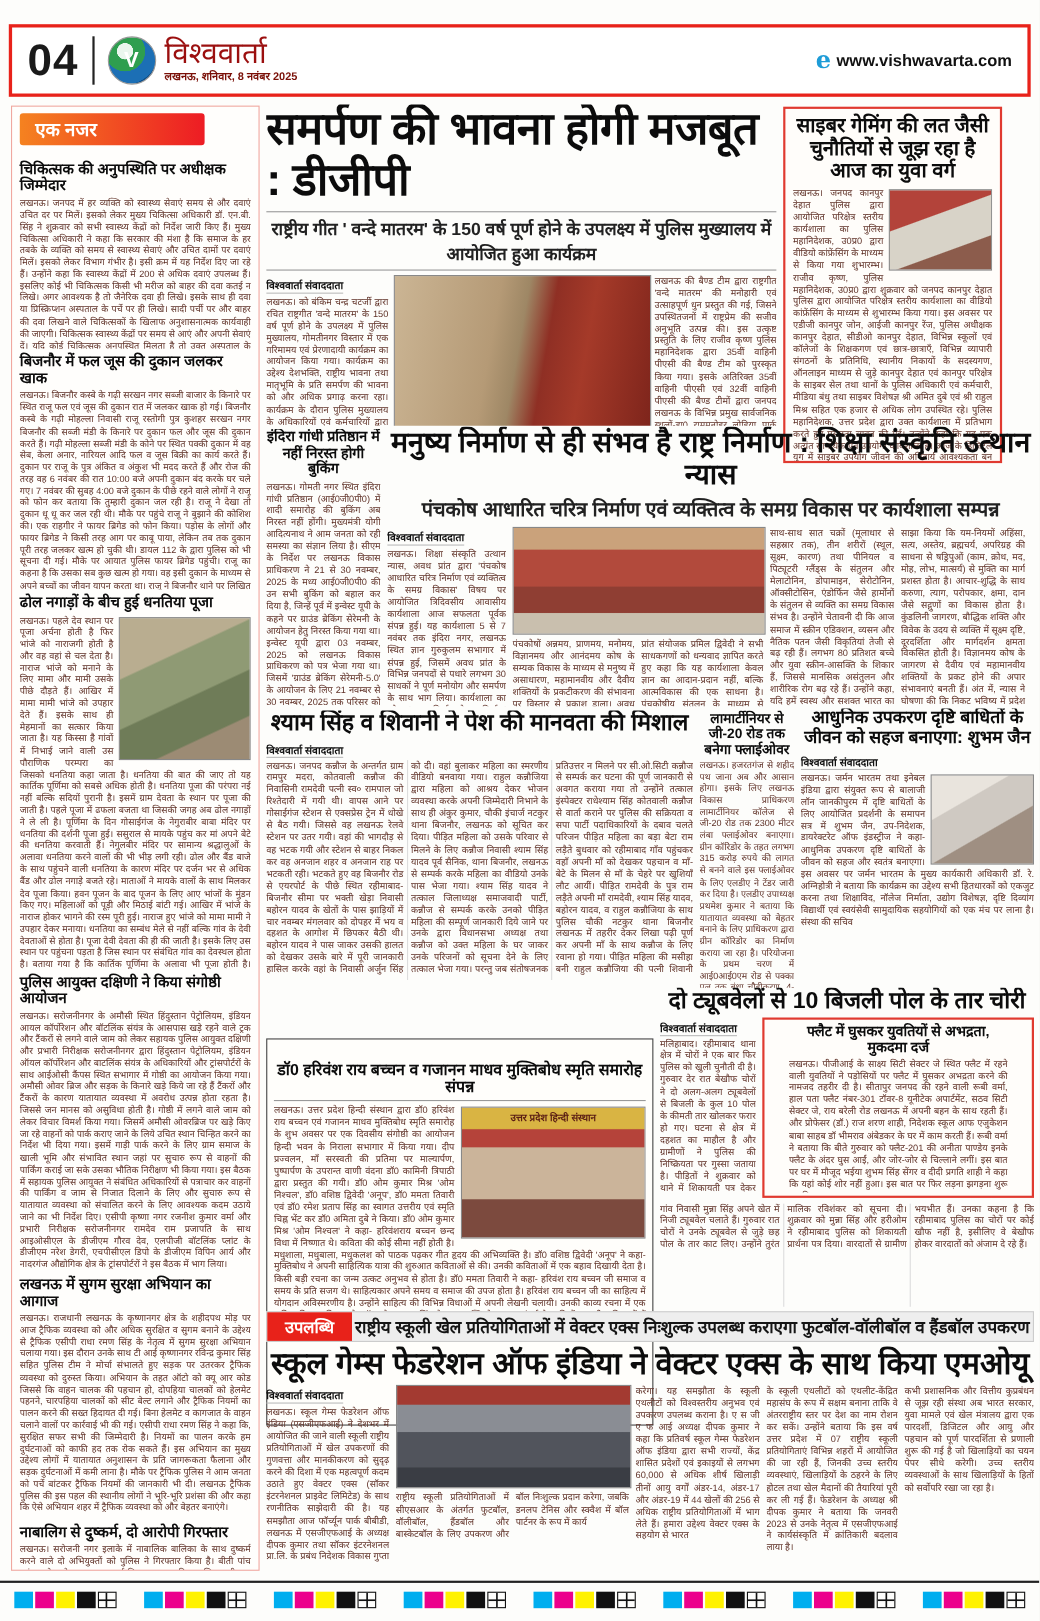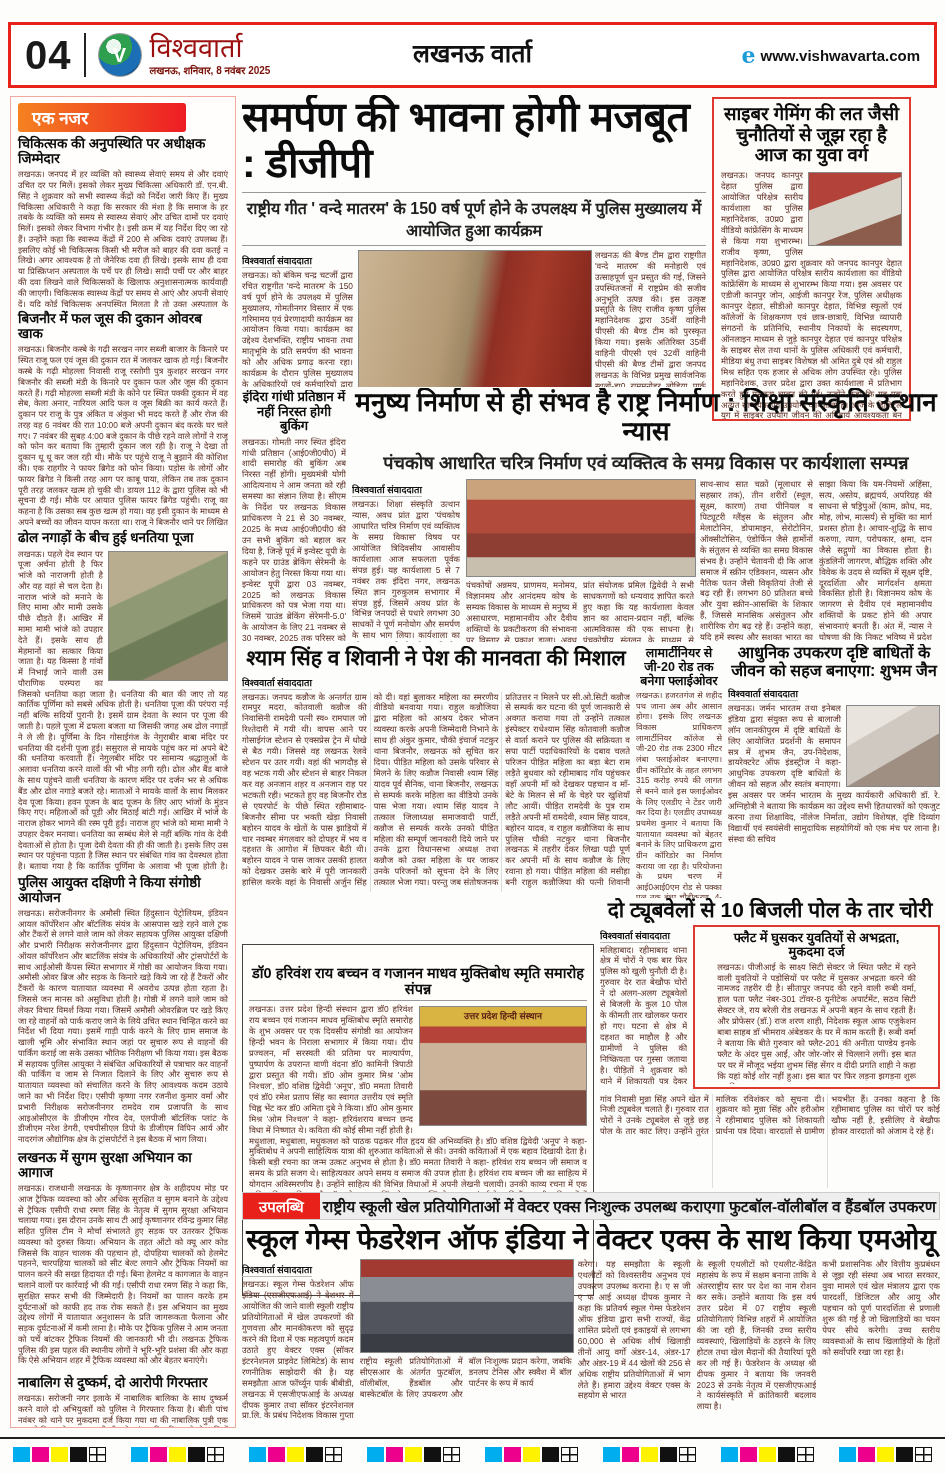--- a/index.html
+++ b/index.html
@@ -18,21 +18,21 @@
   .web{margin-left:auto;display:flex;align-items:center;font-size:15px;font-weight:bold;color:#111;z-index:2;}
   .eicon{color:#1e9cd7;font-size:22px;font-weight:bold;margin-right:5px;font-family:"DejaVu Serif",serif;}
   
   .hl{color:#0c0c0c;font-weight:bold;line-height:1.12;}
   .body-txt{color:#5f3127;font-size:8.4px;line-height:1.3;text-align:justify;overflow:hidden;}
   .byline{font-size:9.5px;font-weight:bold;color:#111;border-bottom:1px solid #bbb;margin-bottom:2px;display:inline-block;}
   .photo{border:1px solid #888;}
   .cap{color:#4a241c;font-size:8px;line-height:1.25;text-align:justify;}
   
   #sidebar{left:10px;top:96px;width:226px;height:1332px;border:1px solid #f0a8a0;background:#fffefc;padding:6px 7px;overflow:hidden;}
-  .eknazar{width:140px;background:linear-gradient(90deg,#f58220,#ed1c24);color:#fff;font-size:17px;font-weight:bold;padding:3px 14px;border-radius:3px;margin-bottom:4px;}
+  .eknazar{width:140px;background:linear-gradient(90deg,#f58220,#ed1c24);color:#fff;font-size:17px;font-weight:bold;padding:3px 14px;border-radius:3px;margin-bottom:14px;}
   .sb-art .sb-hl{font-size:13.5px;margin:4px 0 3px 0;}
   .sb-art .body-txt{font-size:8.3px;}
   
   #lead{left:242px;top:95px;width:464px;height:292px;overflow:hidden;}
   .lead-hl{font-size:41px;text-align:left;letter-spacing:-0.5px;}
   .lead-sub{font-size:16px;font-weight:bold;text-align:center;color:#222;border-top:1.5px solid #999;border-bottom:1.5px solid #999;padding:4px 0;margin:5px 0 4px 0;}
   .lead-body{display:flex;gap:5px;}
   .lead-col{width:112px;height:205px;}
   .lead-mid{width:232px;}
   .lead-photo{width:232px;height:148px;background:linear-gradient(100deg,#cbb594 0%,#b59a76 38%,#9e8765 48%,#8f2f24 58%,#a53a29 72%,#7d241b 100%);}
@@ -104,37 +104,36 @@
 <div id="page">
 
   <div id="masthead" class="abs">
     <span class="pageno">04</span>
     <span class="mast-div"></span>
     <span class="logo">V</span>
     <span class="brandcol">
       <span class="brand">विश्ववार्ता</span>
       <span class="dateline">लखनऊ,  शनिवार, 8 नवंबर 2025</span>
     </span>
-    <span class="edition">लखनऊ वार्ता</span>
     <span class="web">
         <span class="eicon">e</span>
         <span>www.vishwavarta.com</span>
       </span>
   </div>
 
   <div id="sidebar" class="abs">
     <div class="eknazar">एक नजर</div>
 
     <div class="sb-art">
       <div class="hl sb-hl">चिकित्सक की अनुपस्थिति पर अधीक्षक जिम्मेदार</div>
       <div class="body-txt" style="height:138px">लखनऊ। जनपद में हर व्यक्ति को स्वास्थ्य सेवाएं समय से और दवाएं उचित दर पर मिलें। इसको लेकर मुख्य चिकित्सा अधिकारी डॉ. एन.बी. सिंह ने शुक्रवार को सभी स्वास्थ्य केंद्रों को निर्देश जारी किए हैं। मुख्य चिकित्सा अधिकारी ने कहा कि सरकार की मंशा है कि समाज के हर तबके के व्यक्ति को समय से स्वास्थ्य सेवाएं और उचित दामों पर दवाएं मिलें। इसको लेकर विभाग गंभीर है। इसी क्रम में यह निर्देश दिए जा रहे हैं। उन्होंने कहा कि स्वास्थ्य केंद्रों में 200 से अधिक दवाएं उपलब्ध हैं। इसलिए कोई भी चिकित्सक किसी भी मरीज को बाहर की दवा कतई न लिखे। अगर आवश्यक है तो जैनेरिक दवा ही लिखे। इसके साथ ही दवा या प्रिस्क्रिप्शन अस्पताल के पर्चे पर ही लिखे। सादी पर्ची पर और बाहर की दवा लिखने वाले चिकित्सकों के खिलाफ अनुशासनात्मक कार्यवाही की जाएगी। चिकित्सक स्वास्थ्य केंद्रों पर समय से आएं और अपनी सेवाएं दें। यदि कोई चिकित्सक अनुपस्थित मिलता है तो उक्त अस्पताल के अधीक्षक जिम्मेदार होंगे।</div>
     </div>
 
     <div class="sb-art">
-      <div class="hl sb-hl">बिजनौर में फल जूस की दुकान ओवरब खाक</div>
+      <div class="hl sb-hl">बिजनौर में फल जूस की दुकान जलकर खाक</div>
       <div class="body-txt" style="height:182px">लखनऊ। बिजनौर कस्बे के गढ़ी सरखन नगर सब्जी बाजार के किनारे पर स्थित राजू फल एवं जूस की दुकान रात में जलकर खाक हो गई। बिजनौर कस्बे के गढ़ी मोहल्ला निवासी राजू रस्तोगी पुत्र कुशहर सरखन नगर बिजनौर की सब्जी मंडी के किनारे पर दुकान फल और जूस की दुकान करते हैं। गढ़ी मोहल्ला सब्जी मंडी के कोने पर स्थित पक्की दुकान में वह सेब, केला अनार, नारियल आदि फल व जूस बिक्री का कार्य करते हैं। दुकान पर राजू के पुत्र अंकित व अंकुश भी मदद करते हैं और रोज की तरह वह 6 नवंबर की रात 10:00 बजे अपनी दुकान बंद करके घर चले गए। 7 नवंबर की सुबह 4:00 बजे दुकान के पीछे रहने वाले लोगों ने राजू को फोन कर बताया कि तुम्हारी दुकान जल रही है। राजू ने देखा तो दुकान धू धू कर जल रही थी। मौके पर पहुंचे राजू ने बुझाने की कोशिश की। एक राहगीर ने फायर ब्रिगेड को फोन किया। पड़ोस के लोगों और फायर ब्रिगेड ने किसी तरह आग पर काबू पाया, लेकिन तब तक दुकान पूरी तरह जलकर खत्म हो चुकी थी। डायल 112 के द्वारा पुलिस को भी सूचना दी गई। मौके पर आयात पुलिस फायर ब्रिगेड पहुंची। राजू का कहना है कि उसका सब कुछ खत्म हो गया। वह इसी दुकान के माध्यम से अपने बच्चों का जीवन यापन करता था। राजू ने बिजनौर थाने पर लिखित तहरीर भी दी है। रात में इतनी आग कैसे लगी इन कारणों का पता अभी नहीं चल पाया है।</div>
     </div>
 
     <div class="sb-art">
       <div class="hl sb-hl">ढोल नगाड़ों के बीच हुई धनतिया पूजा</div>
       <div class="body-txt" style="height:322px">
         <span class="photo" style="float:right;width:118px;height:128px;margin:2px 0 3px 5px;background:linear-gradient(155deg,#b9ad90 0 30%,#8f9a74 31% 55%,#6f7c58 56% 78%,#9c8b74 79% 100%);display:inline-block;"></span>
         <span>लखनऊ। पहले देव स्थान पर पूजा अर्चना होती है फिर भांजे को नाराजगी होती है और वह वहां से चल देता है। नाराज भांजे को मनाने के लिए मामा और मामी उसके पीछे दौड़ते हैं। आखिर में मामा मामी भांजे को उपहार देते हैं। इसके साथ ही मेहमानों का सत्कार किया जाता है। यह किस्सा है गांवों में निभाई जाने वाली उस पौराणिक परम्परा का जिसको धनतिया कहा जाता है। धनतिया की बात की जाए तो यह कार्तिक पूर्णिमा को सबसे अधिक होती है। धनतिया पूजा की परंपरा नई नहीं बल्कि सदियों पुरानी है। इसमें ग्राम देवता के स्थान पर पूजा की जाती है। पहले पूजा में ढफला बजता था जिसकी जगह अब ढोल नगाड़ों ने ले ली है। पूर्णिमा के दिन गोसाईगंज के नेगुराबीर बाबा मंदिर पर धनतिया की दर्शनी पूजा हुई। ससुराल से मायके पहुंच कर मां अपने बेटे की धनतिया करवाती हैं। नेगुलबीर मंदिर पर सामान्य श्रद्धालुओं के अलावा धनतिया करने वालों की भी भीड़ लगी रही। ढोल और बैंड बाजे के साथ पहुंचने वाली धनतिया के कारण मंदिर पर दर्जन भर से अधिक बैंड और ढोल नगाड़े बजते रहे। माताओं ने मायके वालों के साथ मिलकर देव पूजा किया। हवन पूजन के बाद पूजन के लिए आए भांजों के मुंडन किए गए। महिलाओं को पूड़ी और मिठाई बांटी गई। आखिर में भांजे के नाराज होकर भागने की रस्म पूरी हुई। नाराज हुए भांजे को मामा मामी ने उपहार देकर मनाया। धनतिया का सम्बंध मेले से नहीं बल्कि गांव के देवी देवताओं से होता है। पूजा देवी देवता की ही की जाती है। इसके लिए उस स्थान पर पहुंचना पड़ता है जिस स्थान पर संबंधित गांव का देवस्थल होता है। बताया गया है कि कार्तिक पूर्णिमा के अलावा भी पूजा होती है। गोसाईगंज किले पर स्थित नेगुलबीर बाबा कई गांवों के देवल होने के कारण यहां धनतिया की पूजा बहुत अधिक होती है। बुधवार को शहर के भी कई स्थानों से लोग धनतिया की पूजा के लिए गोसाईगंज पहुंचे और हवन पूजन कर सारी रस्में पूरी किया। मेला समिति के शिवनाथ गुप्ता ने बताया कि मेले में हर वर्ष कई धनतिया पूजा होती है। पूजा के लिए लोगों को घंटों इंतजार करना पड़ता है। पूजा में बेटों के मामा मामी, नाना नानी और मात पिता शामिल होते हैं।</span>
       </div>
     </div>

